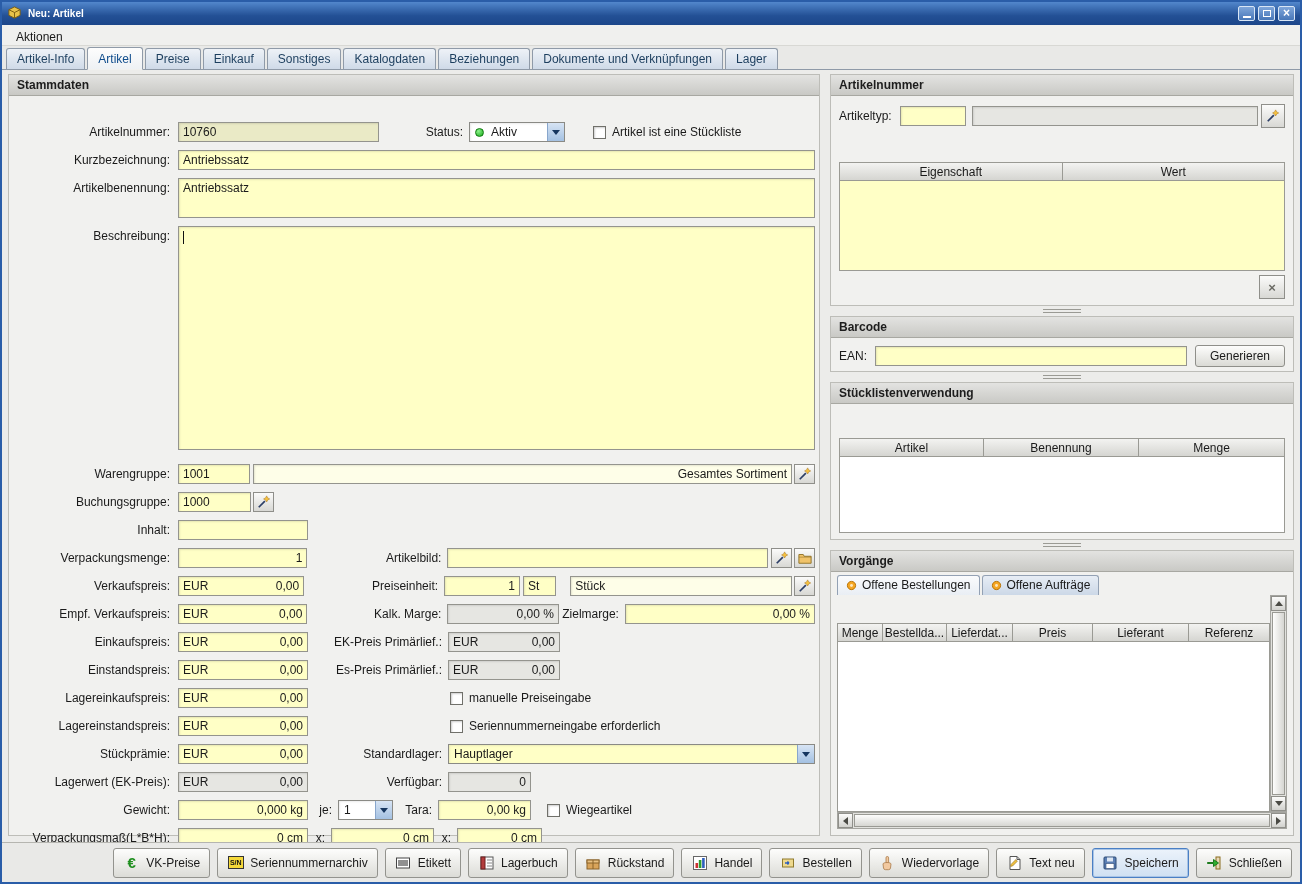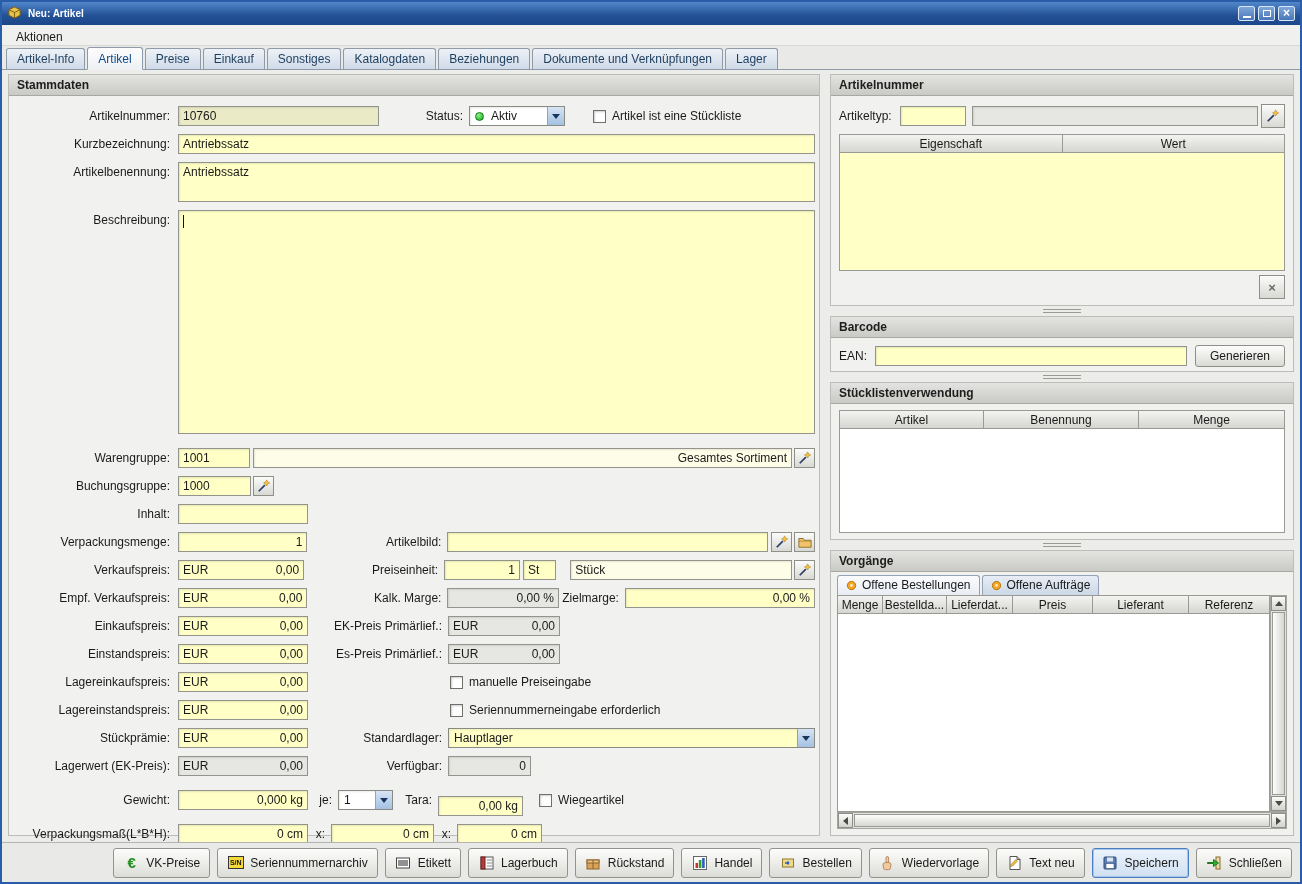--- a/index.html
+++ b/index.html
@@ -28,21 +28,21 @@
 
   
   .main { flex: 1; display: flex; padding: 4px 6px 6px; gap: 10px; background: #ececea; overflow: hidden; }
   .panel { background: #f1f1ef; border: 1px solid #bdbdb8; }
   .panel-left { width: 812px; display: flex; flex-direction: column; flex-shrink: 0; }
   .panel-right { flex: 1; display: flex; flex-direction: column; background: transparent; border: none; }
 
   .sec-head { height: 21px; background: linear-gradient(#e3e3e1, #c9c9c5); border-bottom: 1px solid #a8a8a2; font-weight: bold; display: flex; align-items: center; padding: 0 8px; color: #1d1d1d; flex-shrink: 0; }
 
   
-  .form { padding: 10px 4px 4px 0; flex: 1; }
+  .form { padding: 26px 4px 4px 0; flex: 1; }
   .row { display: flex; align-items: center; margin-bottom: 8px; }
   .row.top { align-items: flex-start; }
   .lbl { width: 169px; text-align: right; padding-right: 8px; flex-shrink: 0; }
   .row.top .lbl { padding-top: 3px; }
   .lbl2 { text-align: right; padding-right: 6px; flex-shrink: 0; }
 
   .inp { background: #ffffc6; border: 1px solid #94948e; box-shadow: inset 1px 1px 2px rgba(0,0,0,.10); height: 20px; display: flex; align-items: center; padding: 0 4px; }
   .inp.num { justify-content: flex-end; }
   .inp.gray { background: #e6e6e2; }
   .inp.muted { background: #eaeac6; }
@@ -65,21 +65,21 @@
   .cb { width: 13px; height: 13px; background: #fff; border: 1px solid #70706a; box-shadow: inset 1px 1px 2px rgba(0,0,0,.2); margin-right: 6px; flex-shrink: 0; }
 
   .sqbtn { width: 21px; height: 20px; background: linear-gradient(#fbfbfa, #d8d8d4); border: 1px solid #8f8f8a; display: flex; align-items: center; justify-content: center; flex-shrink: 0; }
   .sqbtn svg { display: block; }
 
   
   .section { display: flex; flex-direction: column; }
   .splitter { height: 10px; display: flex; align-items: center; justify-content: center; }
   .grip { width: 38px; height: 4px; border-top: 1px solid #9a9a94; border-bottom: 1px solid #9a9a94; }
   .th-row { display: flex; padding: 0 8px; }
-  .th { background: linear-gradient(#f3f3f1, #d5d5d1); border: 1px solid #9a9a94; border-left: none; height: 19px; display: flex; align-items: center; justify-content: center; overflow: hidden; white-space: nowrap; }
+  .th { background: linear-gradient(#f3f3f1, #d5d5d1); border: 1px solid #9a9a94; border-left: none; height: 19px; display: flex; align-items: center; justify-content: center; overflow: hidden; white-space: nowrap; margin-top: 28px; }
   .th:first-child { border-left: 1px solid #9a9a94; }
   .tbody { border: 1px solid #9a9a94; border-top: none; margin: 0 8px; }
   .ybody { background: #ffffc6; }
   .wbody { background: #ffffff; }
 
   .btnrow { display: flex; justify-content: flex-end; padding: 4px 8px 6px; }
   .xbtn { width: 26px; height: 24px; background: linear-gradient(#fbfbfa, #d8d8d4); border: 1px solid #8f8f8a; display: flex; align-items: center; justify-content: center; color: #6a6a64; font-weight: bold; font-size: 13px; }
 
   .pushbtn { height: 22px; background: linear-gradient(#fdfdfc, #dadad5); border: 1px solid #8f8f8a; border-radius: 3px; padding: 0 14px; display: flex; align-items: center; color: #1a1a1a; }
 
@@ -382,21 +382,21 @@
           <span class="lbl2" style="width:30px;">je:</span>
           <div class="combo" style="width:55px;">
             <span class="val">
                 <span>1</span>
               </span>
             <span class="dd">
                 <span class="tri"></span>
               </span>
           </div>
           <span class="lbl2" style="width:45px;">Tara:</span>
-          <div class="inp num" style="width:85px;margin-top:12px;">
+          <div class="inp num" style="width:93px;">
               <span>0,00 kg</span>
             </div>
           <span style="width:16px;"></span>
           <span class="cb"></span>
           <span>Wiegeartikel</span>
         </div>
 
         <div class="row">
           <span class="lbl">Verpackungsmaß(L*B*H):</span>
           <div class="inp num" style="width:130px;">

